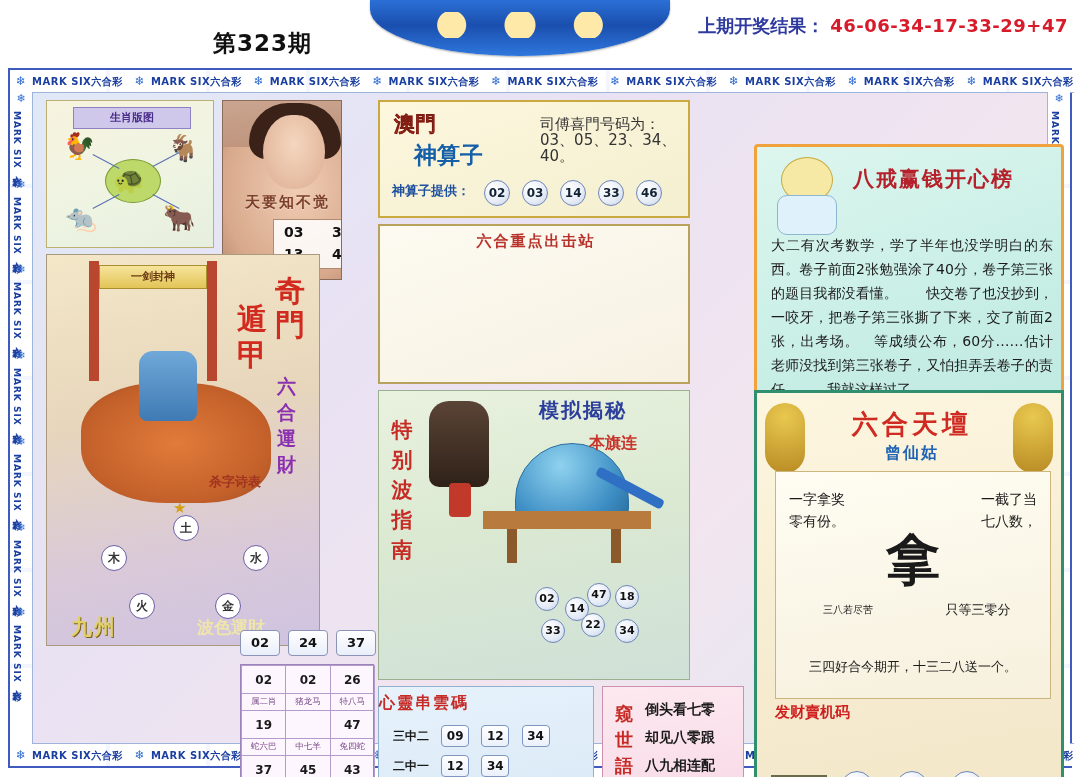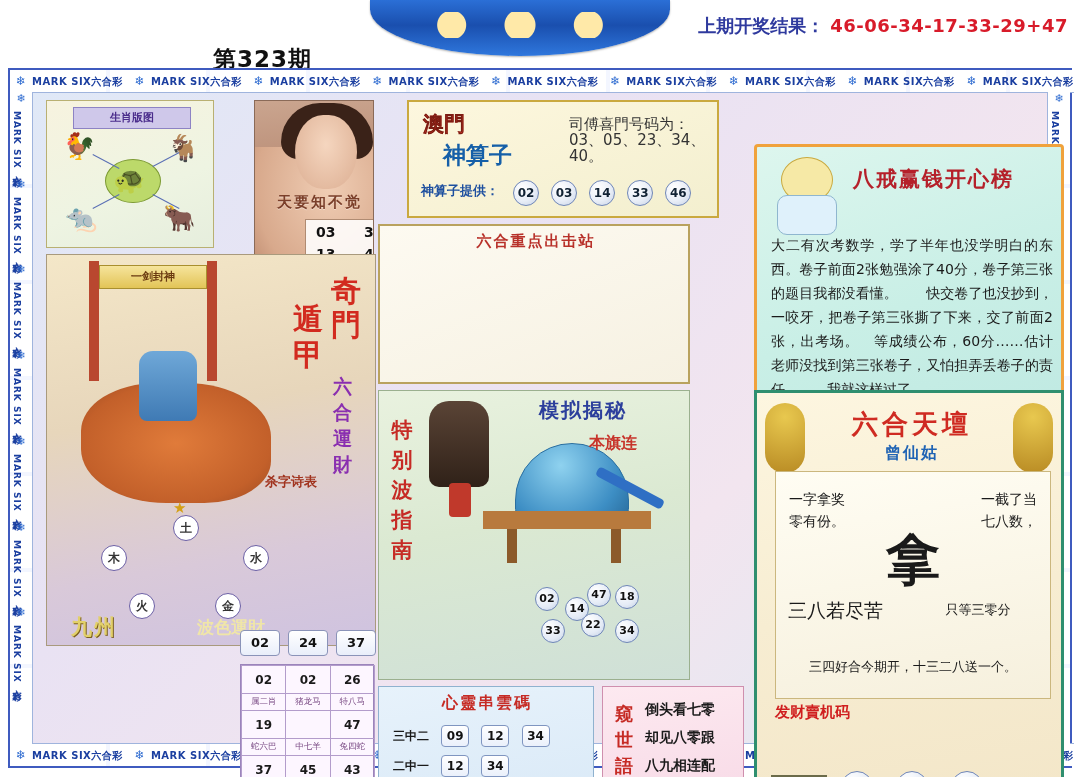--- a/index.html
+++ b/index.html
@@ -21,21 +21,20 @@
   }
   .logo-swoosh:after{
     content:"";position:absolute;left:28px;top:12px;width:244px;height:26px;
     background:radial-gradient(circle at 22% 50%,#ffe9a8 0 14px,transparent 15px),
                radial-gradient(circle at 50% 50%,#ffe9a8 0 15px,transparent 16px),
                radial-gradient(circle at 78% 50%,#ffe9a8 0 14px,transparent 15px);
   }
   .issue-no{
     position:absolute;left:213px;top:28px;font-size:23px;font-weight:bold;color:#111;
     letter-spacing:1px;
-    margin-top:16px;
   }
   .result-line{position:absolute;right:12px;top:14px;font-size:18px;font-weight:bold;white-space:nowrap;}
   .result-line .lbl{color:#2f3a9e;}
   .result-line .nums{color:#d81b2a;margin-left:6px;letter-spacing:0.5px;}
 
   
   .frame{
     position:absolute;left:8px;top:68px;width:1064px;height:700px;
     background:linear-gradient(135deg,#dfe9f7 0%,#e9e2f3 35%,#f2e5ef 65%,#dceaf3 100%);
     border:2px solid #3f5bbf;
@@ -85,36 +84,36 @@
   .ani.a3{left:66px;top:66px;}
   .ani.a4{left:18px;top:104px;}
   .ani.a5{left:116px;top:104px;}
   .blob{position:absolute;left:58px;top:58px;width:54px;height:42px;border-radius:50%;
     background:#bcd96a;border:1px solid #7c9a33;}
   .arrowline{position:absolute;background:#5a6fb5;height:1px;}
 
   
   #lady{left:190px;top:8px;width:120px;height:180px;
     background:linear-gradient(175deg,#caa58f,#b98c75 40%,#8e6a5b);
-    border:1px solid #8a6a58;overflow:hidden;margin-left:32px;}
+    border:1px solid #8a6a58;overflow:hidden;}
   #lady .skin{position:absolute;left:0;top:46px;width:148px;height:134px;
     background:radial-gradient(ellipse at 50% 30%,#f0cdb4,#d8a98c 70%,#b9866b);}
   #lady .face{position:absolute;left:40px;top:14px;width:62px;height:74px;border-radius:50%/55%;
     background:radial-gradient(ellipse at 50% 40%,#f5d6bf,#dcae92);}
   #lady .hair{position:absolute;left:26px;top:2px;width:92px;height:56px;border-radius:46px 46px 20px 20px;
     background:#3a2218;}
   #lady .txt{position:absolute;left:22px;top:92px;font-size:15px;color:#7b3f2a;font-weight:bold;
     letter-spacing:2px;text-shadow:0 1px 0 rgba(255,255,255,.4);}
   #lady .nbox{position:absolute;left:50px;top:118px;width:92px;height:48px;
     background:rgba(255,255,255,.88);border:1px solid #b08b72;}
   #lady .nbox div{position:absolute;font-size:14px;color:#111;font-weight:bold;}
 
   
   #aomen{left:346px;top:8px;width:312px;height:118px;
-    background:linear-gradient(160deg,#fdf7de,#f3efcf);border:2px solid #caa93f;margin-left:29px;}
+    background:linear-gradient(160deg,#fdf7de,#f3efcf);border:2px solid #caa93f;}
   #aomen .t1{position:absolute;left:14px;top:8px;font-size:21px;color:#d7392b;font-weight:bold;
     -webkit-text-stroke:0.4px #7a1c12;}
   #aomen .t2{position:absolute;left:34px;top:38px;font-size:23px;color:#155fa8;font-weight:bold;}
   #aomen .side{position:absolute;left:160px;top:14px;width:146px;font-size:15px;color:#333;line-height:16px;}
   #aomen .prov{position:absolute;left:12px;top:80px;font-size:13px;color:#1d4f9f;font-weight:bold;}
   .ball{
     display:inline-block;width:24px;height:24px;border-radius:50%;
     background:radial-gradient(circle at 34% 30%,#ffffff,#e9eef7 55%,#c6d2e6);
     border:1px solid #6f86b8;color:#123; font-size:12px;font-weight:bold;
     text-align:center;line-height:24px;margin-right:7px;vertical-align:middle;
@@ -135,21 +134,21 @@
   #bajie .hd{position:absolute;left:96px;top:18px;font-size:21px;color:#b5202a;font-weight:bold;letter-spacing:2px;}
   #bajie .pig{position:absolute;left:16px;top:10px;width:70px;height:76px;}
   #bajie .pig .head{position:absolute;left:8px;top:0;width:50px;height:44px;border-radius:50%;
     background:#f6e9a6;border:1px solid #c9a93f;}
   #bajie .pig .body{position:absolute;left:4px;top:38px;width:58px;height:38px;border-radius:10px;
     background:#dff1fb;border:1px solid #8fb6cf;}
   #bajie .bd{position:absolute;left:14px;top:86px;width:282px;font-size:14px;line-height:24px;
     color:#1a1a1a;text-align:justify;}
 
   
-  #qimen{left:14px;top:162px;width:330px;height:392px;
+  #qimen{left:14px;top:162px;width:274px;height:392px;
     background:linear-gradient(170deg,#f4e7c8,#e7d6bb 40%,#d9c9d9 75%,#cfc3e0);
     border:1px solid #a99a7d;overflow:hidden;}
   #qimen .banner{position:absolute;left:52px;top:10px;width:106px;height:22px;
     background:linear-gradient(180deg,#f6e49c,#e2c457);border:1px solid #a98f2f;
     font-size:11px;color:#6a3a10;text-align:center;line-height:22px;font-weight:bold;}
   #qimen .pillarL{position:absolute;left:42px;top:6px;width:10px;height:120px;background:#b9472f;}
   #qimen .pillarR{position:absolute;left:160px;top:6px;width:10px;height:120px;background:#b9472f;}
   #qimen .horse{position:absolute;left:34px;top:128px;width:190px;height:120px;
     background:radial-gradient(ellipse at 50% 50%,#e07b3a,#c3602a 70%,#9c4a22);
     border-radius:40% 45% 35% 45%;}
@@ -202,21 +201,21 @@
     transform:rotate(28deg);border-radius:4px;}
   #tebie .t-moni{position:absolute;left:160px;top:6px;font-size:20px;color:#2c3f9c;font-weight:bold;letter-spacing:2px;}
   #tebie .t-lvyou{position:absolute;left:210px;top:42px;font-size:16px;color:#c7342b;font-weight:bold;}
   #tebie .mb{position:absolute;width:22px;height:22px;border-radius:50%;font-size:11px;font-weight:bold;
     text-align:center;line-height:22px;color:#111;
     background:radial-gradient(circle at 35% 30%,#fff,#e4ebf6 60%,#c2cfe3);border:1px solid #6f86b8;}
 
   
   #xinling{left:346px;top:594px;width:216px;height:128px;
     background:linear-gradient(170deg,#e7f2fb,#d9e9f7);border:1px solid #8fb2cf;}
-  #xinling .hd{position:absolute;left:0;top:6px;width:216px;text-align:center;font-size:16px;
+  #xinling .hd{position:absolute;left:0;top:6px;width:216px;text-align:left;font-size:16px;
     color:#c62b25;font-weight:bold;letter-spacing:2px;}
   #xinling .row{position:absolute;left:14px;font-size:12px;color:#1a1a1a;font-weight:bold;}
   #xinling .rb{
     display:inline-block;width:26px;height:20px;border:1px solid #7f95c0;border-radius:4px;
     background:linear-gradient(180deg,#ffffff,#eaf0fb);text-align:center;line-height:20px;
     font-size:12px;font-weight:bold;color:#111;margin-left:8px;}
 
   
   #yanshi{left:570px;top:594px;width:142px;height:128px;
     background:linear-gradient(170deg,#fde9f0,#f7d9e6);border:1px solid #cf8fae;}
@@ -237,22 +236,22 @@
   #tiantan .tassel-r{position:absolute;right:8px;top:10px;width:40px;height:70px;
     background:radial-gradient(circle at 50% 20%,#e8c84f,#b88a23);border-radius:20px;}
   #tiantan .card{position:absolute;left:18px;top:78px;width:274px;height:226px;
     background:linear-gradient(170deg,#fffdf3,#f6f0dd);border:1px solid #cbb77e;}
   #tiantan .big{position:absolute;left:0;top:52px;width:274px;text-align:center;font-size:54px;
     color:#1a1a1a;font-weight:bold;}
   #tiantan .cl{position:absolute;left:12px;top:16px;width:58px;font-size:14px;color:#1a1a1a;line-height:22px;
     text-align:center;}
   #tiantan .cr{position:absolute;right:12px;top:16px;width:58px;font-size:14px;color:#1a1a1a;line-height:22px;
     text-align:center;}
-  #tiantan .b1{position:absolute;left:12px;top:128px;width:120px;font-size:19px;color:#1a1a1a;line-height:20px;
-    }
+  #tiantan .b1{position:absolute;left:12px;top:128px;width:120px;font-size:10px;color:#1a1a1a;line-height:20px;
+    text-align:center;}
   #tiantan .b2{position:absolute;right:12px;top:128px;width:120px;font-size:13px;color:#1a1a1a;line-height:20px;
     text-align:center;}
   #tiantan .b3{position:absolute;left:0;top:186px;width:274px;text-align:center;font-size:13px;color:#1a1a1a;}
   #tiantan .red1{position:absolute;left:18px;top:310px;font-size:15px;color:#d01f1f;font-weight:bold;}
   #tiantan .red2{position:absolute;left:18px;top:338px;font-size:13px;color:#c0392b;}
   #tiantan .stamp{position:absolute;left:14px;bottom:10px;width:56px;height:26px;background:#6b6b4a;
     color:#fff;font-size:10px;text-align:center;line-height:26px;}
   #tiantan .balls{position:absolute;left:84px;bottom:8px;}
   #tiantan .bb{display:inline-block;width:30px;height:30px;border-radius:50%;margin-right:18px;
     font-size:14px;font-weight:bold;text-align:center;line-height:30px;color:#111;

